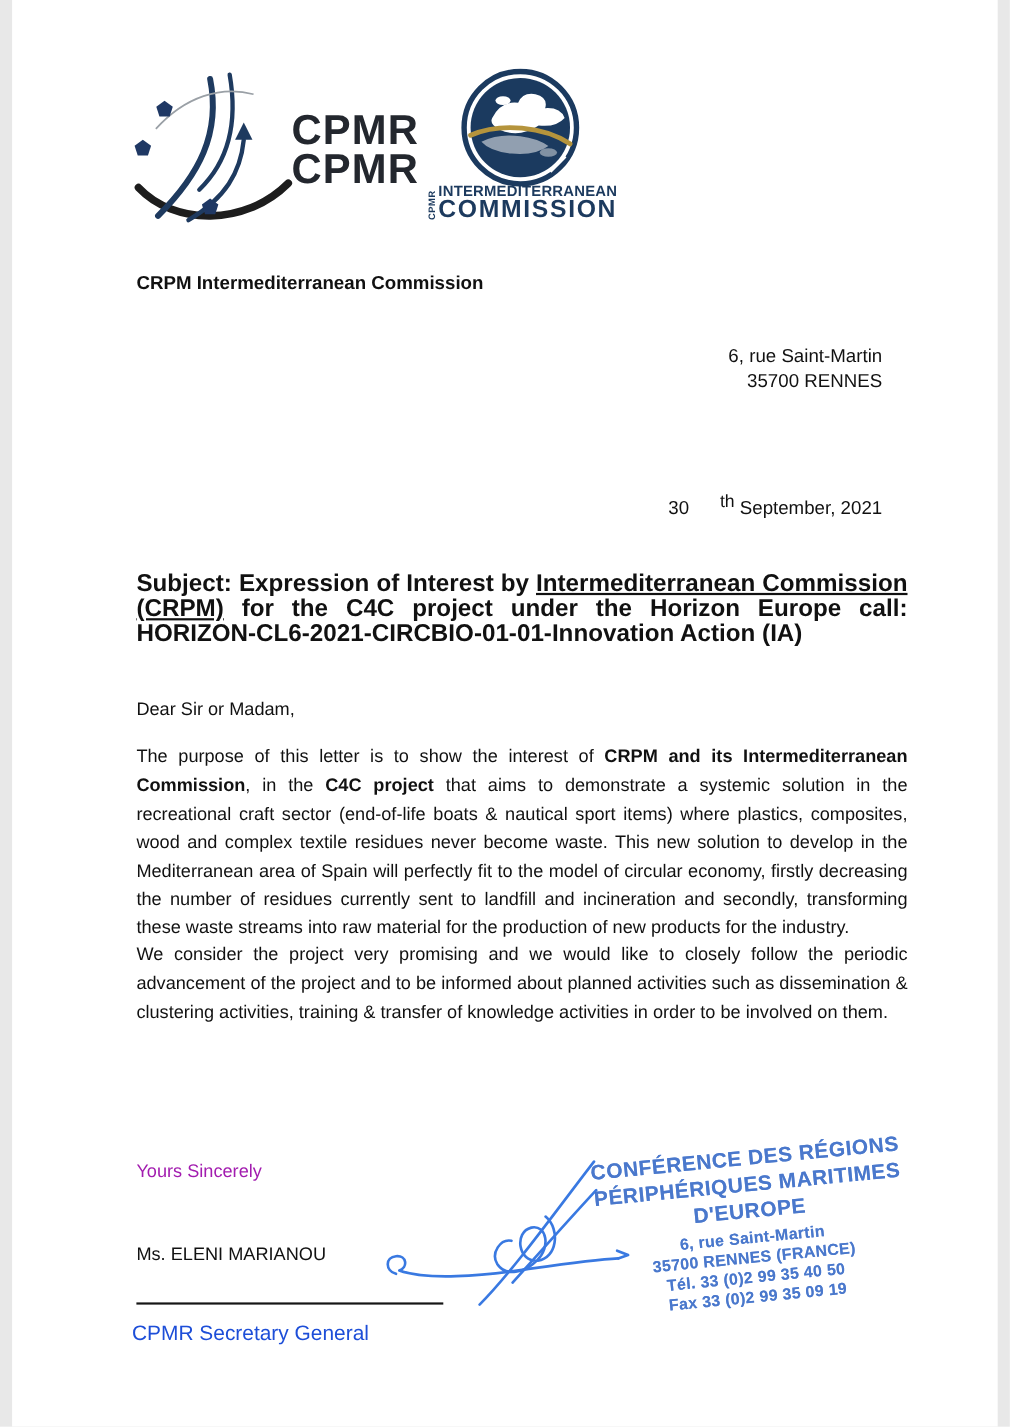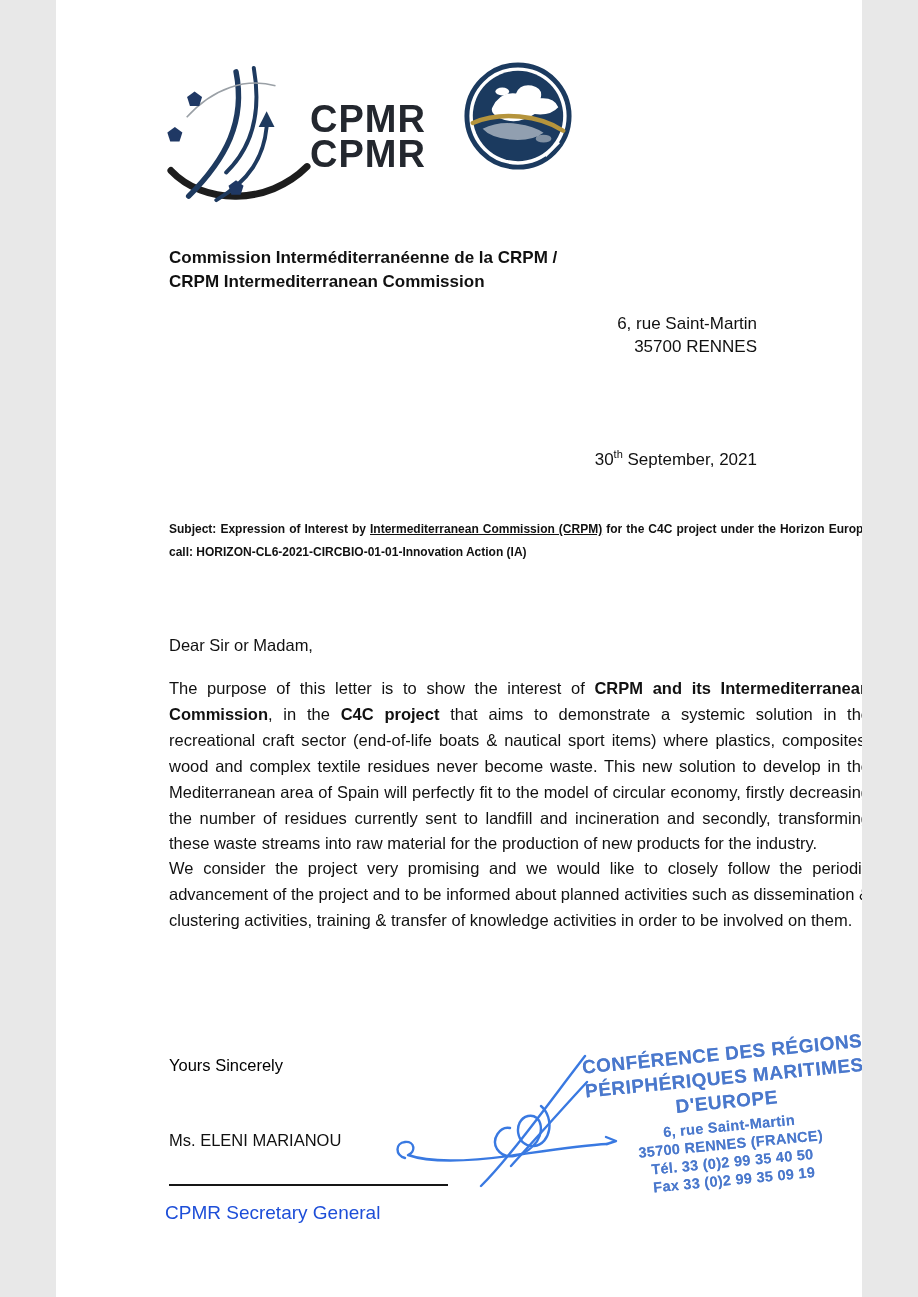--- a/index.html
+++ b/index.html
@@ -1,18 +1,18 @@
 <!DOCTYPE html>
 <html><head>
 <meta charset="utf-8">
 <style>
   * { margin:0; padding:0; box-sizing:border-box; }
   body { background:#e8e8e8; font-family:"Liberation Sans", sans-serif; }
   .page {
-    position:relative; width:806px; height:1297px; margin:0 auto;
+    position:relative; width:896px; height:1297px; margin:0 auto;
     background:#ffffff; color:#1a1a1a; overflow:hidden;
   }
 
   
   .logo-left { position:absolute; left:103px; top:60px; width:158px; height:148px; }
   .wordmark {
     position:absolute; left:254px; top:102px;
     font-size:38px; font-weight:700; line-height:35px; letter-spacing:1px;
     color:#23272e;
   }
@@ -24,40 +24,40 @@
     margin-right:2px; line-height:1;
   }
   .ic-lines { color:#1c3a5e; }
   .ic-l1 { font-size:13.5px; font-weight:700; letter-spacing:0.2px; line-height:13px; }
   .ic-l2 { font-size:22.5px; font-weight:700; letter-spacing:1.5px; line-height:20px; }
 
   
   .sender { position:absolute; left:113px; top:246px; font-size:17px; font-weight:700; line-height:24px; color:#111; }
   .address { position:absolute; right:105px; top:312px; font-size:17px; line-height:23px; text-align:right; color:#111; }
   .date { position:absolute; right:105px; top:448px; font-size:17px; color:#111; }
-  .date sup { font-size:11px; }
+  .date sup { font-size:16px;margin-left:28px; }
 
   
   .subject {
     position:absolute; left:113px; top:518px; width:701px;
-    font-size:12px; font-weight:700; line-height:23px;
+    font-size:22px; font-weight:700; line-height:23px;
     text-align:justify; color:#111;
   }
   .subject .u { text-decoration:underline; }
   .salutation { position:absolute; left:113px; top:636px; font-size:16.5px; color:#111;text-align:center; }
   .body-p {
     position:absolute; left:113px; width:701px;
     font-size:16.5px; line-height:25.9px; text-align:justify; color:#111;
   }
   .p1 { top:676px; }
   .p2 { top:856px; }
   .body-p b { font-weight:700; }
 
   
-  .closing   { position:absolute; left:113px; top:1056px; font-size:16.5px; color:#000000; }
+  .closing   { position:absolute; left:113px; top:1056px; font-size:16.5px; color:#a21caf; }
   .signatory { position:absolute; left:113px; top:1131px; font-size:16.5px; color:#111; }
   .sig-rule  { position:absolute; left:113px; top:1184px; width:279px; border-top:2px solid #161616; }
   .role      { position:absolute; left:109px; top:1202px; font-size:19px; color:#1d4ed8; }
 
   .signature-ink { position:absolute; left:333px; top:1048px; width:232px; height:142px; }
 
   
   .stamp {
     position:absolute; left:518px; top:1042px; width:308px;
     transform:rotate(-5.5deg); transform-origin:center;
@@ -93,23 +93,29 @@
     <circle cx="60" cy="55" r="52" fill="#ffffff" stroke="#1b3a5f" stroke-width="5"></circle>
     <circle cx="60" cy="55" r="46" fill="#1b3a5f"></circle>
     <path d="M 34 46 q 8 -16 24 -14 q 4 -10 16 -8 q 12 3 9 13 q 14 -1 18 9 q -8 9 -24 7 q -18 12 -36 4 q -10 -5 -7 -11 z" fill="#ffffff"></path>
     <path d="M 24 68 q 16 -8 36 -5 q 16 2 26 9 q -12 9 -34 7 q -20 -2 -28 -11 z" fill="#f2f2f2" opacity="0.55"></path>
     <ellipse cx="44" cy="30" rx="7" ry="4" fill="#ffffff"></ellipse>
     <ellipse cx="86" cy="78" rx="8" ry="4" fill="#e8e8e8" opacity="0.5"></ellipse>
     <path d="M 14 62 C 42 50 82 54 106 70" stroke="#b5943c" stroke-width="4.5" stroke-linecap="round"></path>
     <path d="M 88 96 L 102 82" stroke="#ffffff" stroke-width="2"></path>
   </svg>
 
+  <div class="ic-block">
+    <span class="ic-vertical">CPMR</span>
+    <div class="ic-lines">
+      <div class="ic-l1">INTERMEDITERRANEAN</div>
+      <div class="ic-l2">COMMISSION</div>
+    </div>
+  </div>
 
   <div class="sender">
-    <div>Commission Interméditerranéenne de la CRPM /</div>
     <div>CRPM Intermediterranean Commission</div>
   </div>
 
   <div class="address">
     <div>6, rue Saint-Martin</div>
     <div>35700 RENNES</div>
   </div>
 
   <div class="date"><span>30</span><sup>th</sup><span> September, 2021</span></div>
 

